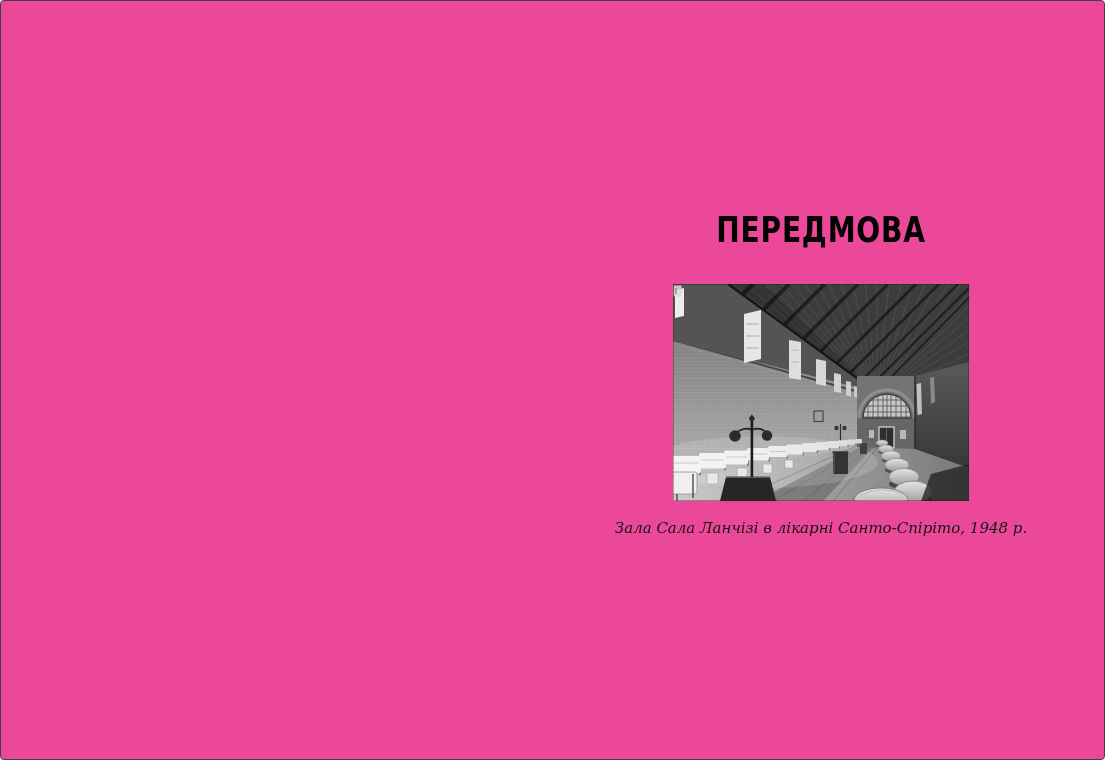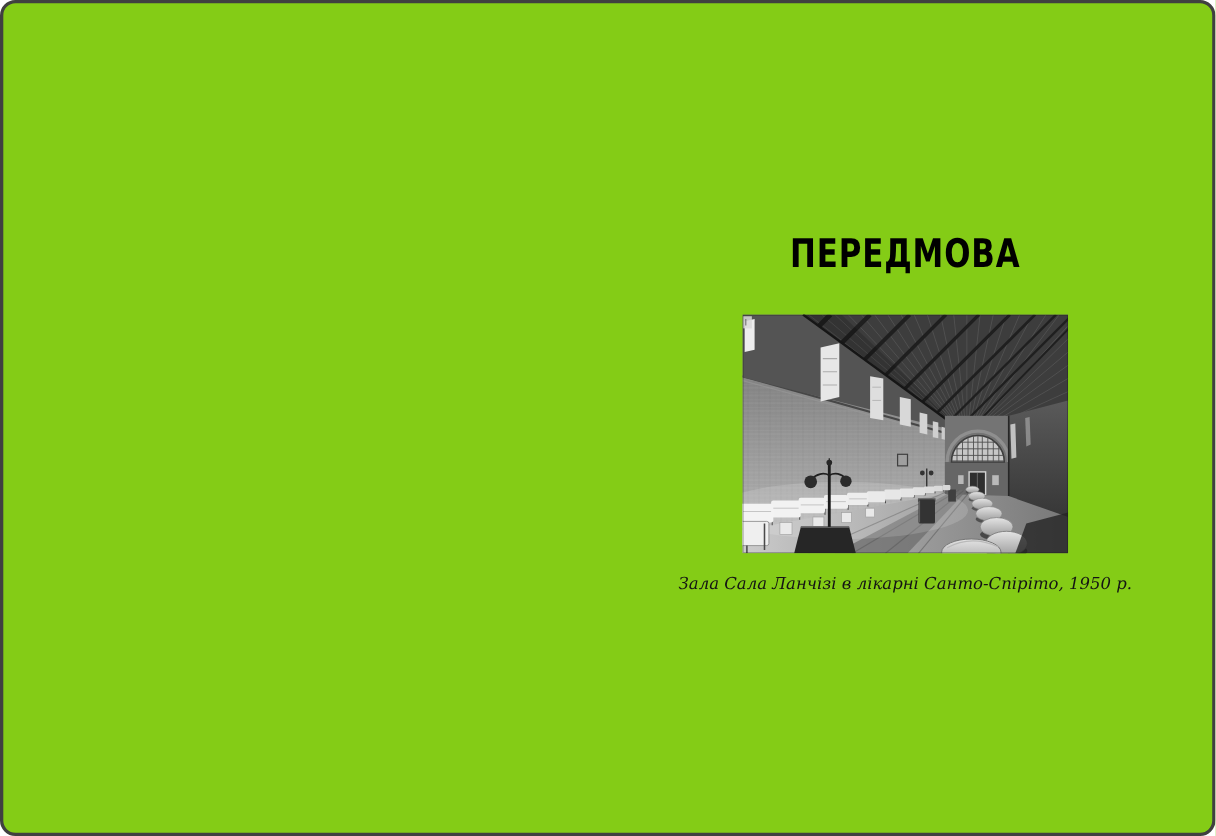--- a/index.html
+++ b/index.html
@@ -1,17 +1,17 @@
 <!DOCTYPE html>
 <html><head>
 <meta charset="utf-8">
 <style>
   html,body{margin:0;padding:0;background:#ffffff;}
   body{width:1105px;height:760px;position:relative;font-family:"DejaVu Sans",sans-serif;overflow:hidden;}
-  .page{position:absolute;inset:0;background:#84cc16;border:3px solid #404040;border-radius:14px;box-sizing:border-box;}
+  .page{position:absolute;inset:0;background:#ec4899;border:1px solid #404040;border-radius:4px;box-sizing:border-box;}
   .title{
     position:absolute;top:210px;left:672px;width:296px;margin:0;
     text-align:center;font-size:36px;line-height:38px;font-weight:bold;
     color:#000000;white-space:nowrap;letter-spacing:1px;
     transform:scaleX(0.78);transform-origin:50% 50%;
     font-family:"DejaVu Sans",sans-serif;
   }
   .figure{margin:0;}
   .photo{position:absolute;left:672px;top:283px;width:296px;height:217px;}
   .photo svg{display:block;width:100%;height:100%;}
@@ -258,17 +258,17 @@
           <line x1="78.9" y1="130.5" x2="78.9" y2="133" stroke="#262626" stroke-width="1.2"></line>
         </g>
 
         <rect x="0.5" y="1.5" width="8" height="11" fill="#d9d9d9" opacity="0.85"></rect>
         <line x1="3" y1="4" x2="3" y2="10" stroke="#6f6f6f" stroke-width="1"></line>
         <rect x="0.5" y="0.5" width="295" height="216" fill="none" stroke="rgba(25,25,25,0.35)" stroke-width="1"></rect>
       </svg>
     </div>
 
     <figcaption class="caption">
-      <span class="cap-line">Зала Сала Ланчізі в лікарні Санто-Спіріто, 1950 р.</span>
+      <span class="cap-line">Зала Сала Ланчізі в лікарні Санто-Спіріто, 1948 р.</span>
     </figcaption>
   </figure>
 
 </div>
 
 </body></html>

